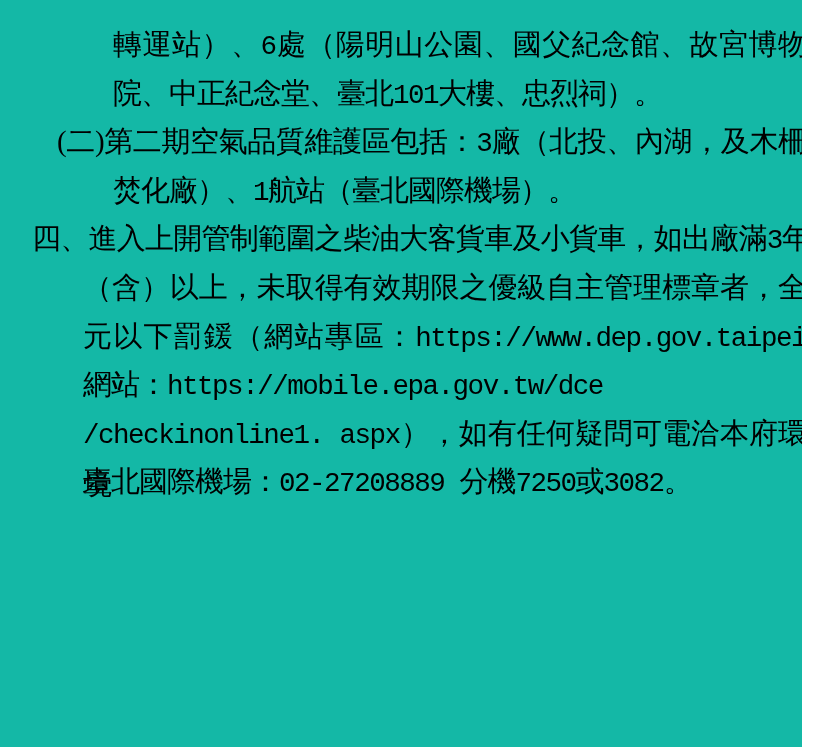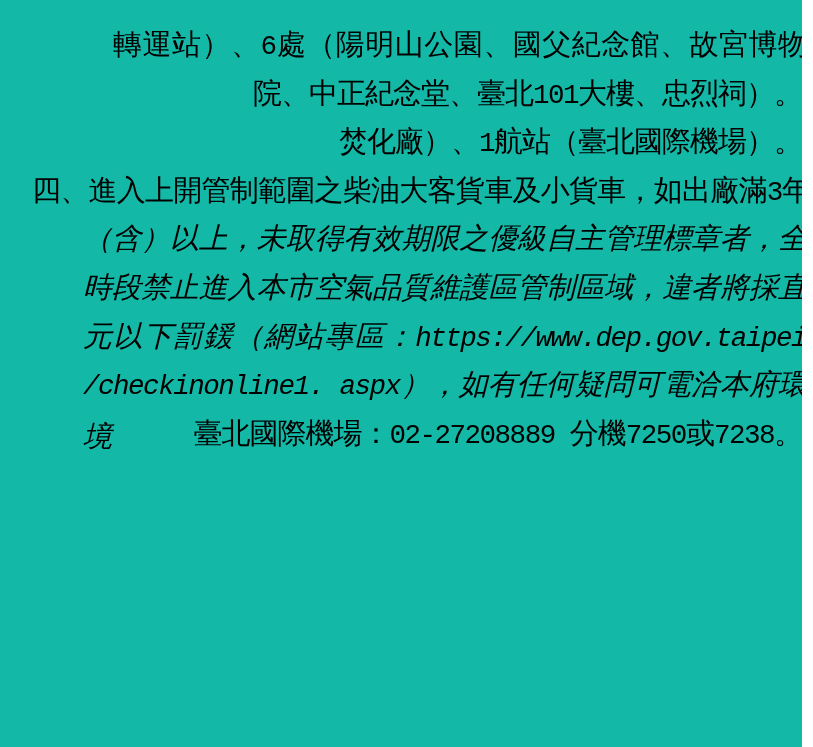--- a/index.html
+++ b/index.html
@@ -18,52 +18,52 @@
   .doc {
     padding-top: 20px;
   }
   .line {
     height: 48.6px;
     line-height: 48.6px;
     font-size: 29px;
     letter-spacing: -1px;
     white-space: nowrap;
     font-weight: 500;
-    text-align: right;
   }
   
   .line.l1    { margin-left: 28px;  }  
   .line.l2    { margin-left: 57px;  }  
   .line.cont1 { margin-left: 83px;  }  
   .line.cont2 { margin-left: 113px; }  
   
   .line.fill {
     white-space: normal;
     text-align: justify;
     text-align-last: justify;
     text-justify: inter-character;
   }
   .line.l1.fill    { width: 778px; margin-left: 32px; }
   .line.l2.fill    { width: 749px; }
-  .line.cont1.fill { width: 723px; font-style: italic; }
+  .line.cont1.fill { width: 723px; }
   .line.cont2.fill { width: 693px; }
   .latin {
     font-family: "Liberation Mono", "DejaVu Sans Mono", monospace;
     font-size: 0.95em;
     letter-spacing: -1.5px;
   }
 </style>
 </head>
 <body>
 
 <div class="page">
   <div class="doc" id="doc">
       <div class="line cont2 fill"><span class="cjk">轉運站）、</span><span class="latin">6</span><span class="cjk">處（陽明山公園、國父紀念館、故宮博物</span></div>
       <div class="line cont2"><span class="cjk">院、中正紀念堂、臺北</span><span class="latin">101</span><span class="cjk">大樓、忠烈祠）。</span></div>
+      <div class="line l2 fill"><span class="cjk">(二)第二期空氣品質維護區包括：</span><span class="latin">3</span><span class="cjk">廠（北投、內湖，及木柵</span></div>
       <div class="line cont2"><span class="cjk">焚化廠）、</span><span class="latin">1</span><span class="cjk">航站（臺北國際機場）。</span></div>
       <div class="line l1 fill"><span class="cjk">四、進入上開管制範圍之柴油大客貨車及小貨車，如出廠滿</span><span class="latin">3</span><span class="cjk">年</span></div>
       <div class="line cont1 fill"><span class="cjk">（含）以上，未取得有效期限之優級自主管理標章者，全</span></div>
-      <div class="line cont1 fill"><span class="cjk">時段禁止進入本市空氣品質維護區管制區域，違者將採直</span></div>
       <div class="line cont1 fill"><span class="cjk">元以下罰鍰（網站專區：</span><span class="latin">https://www.dep.gov.taipei</span></div>
+      <div class="line cont1"><span class="cjk">網站：</span><span class="latin">https://mobile.epa.gov.tw/dce</span></div>
       <div class="line cont1 fill"><span class="latin">/checkinonline1. aspx</span><span class="cjk">），如有任何疑問可電洽本府環境</span></div>
-      <div class="line cont1"><span class="cjk">臺北國際機場：</span><span class="latin">02-27208889 </span><span class="cjk">分機</span><span class="latin">7250</span><span class="cjk">或</span><span class="latin">7238</span><span class="cjk">。</span></div>
+      <div class="line cont1"><span class="cjk">臺北國際機場：</span><span class="latin">02-27208889 </span><span class="cjk">分機</span><span class="latin">7250</span><span class="cjk">或</span><span class="latin">3082</span><span class="cjk">。</span></div>
     </div>
 </div>
 
 </body></html>

